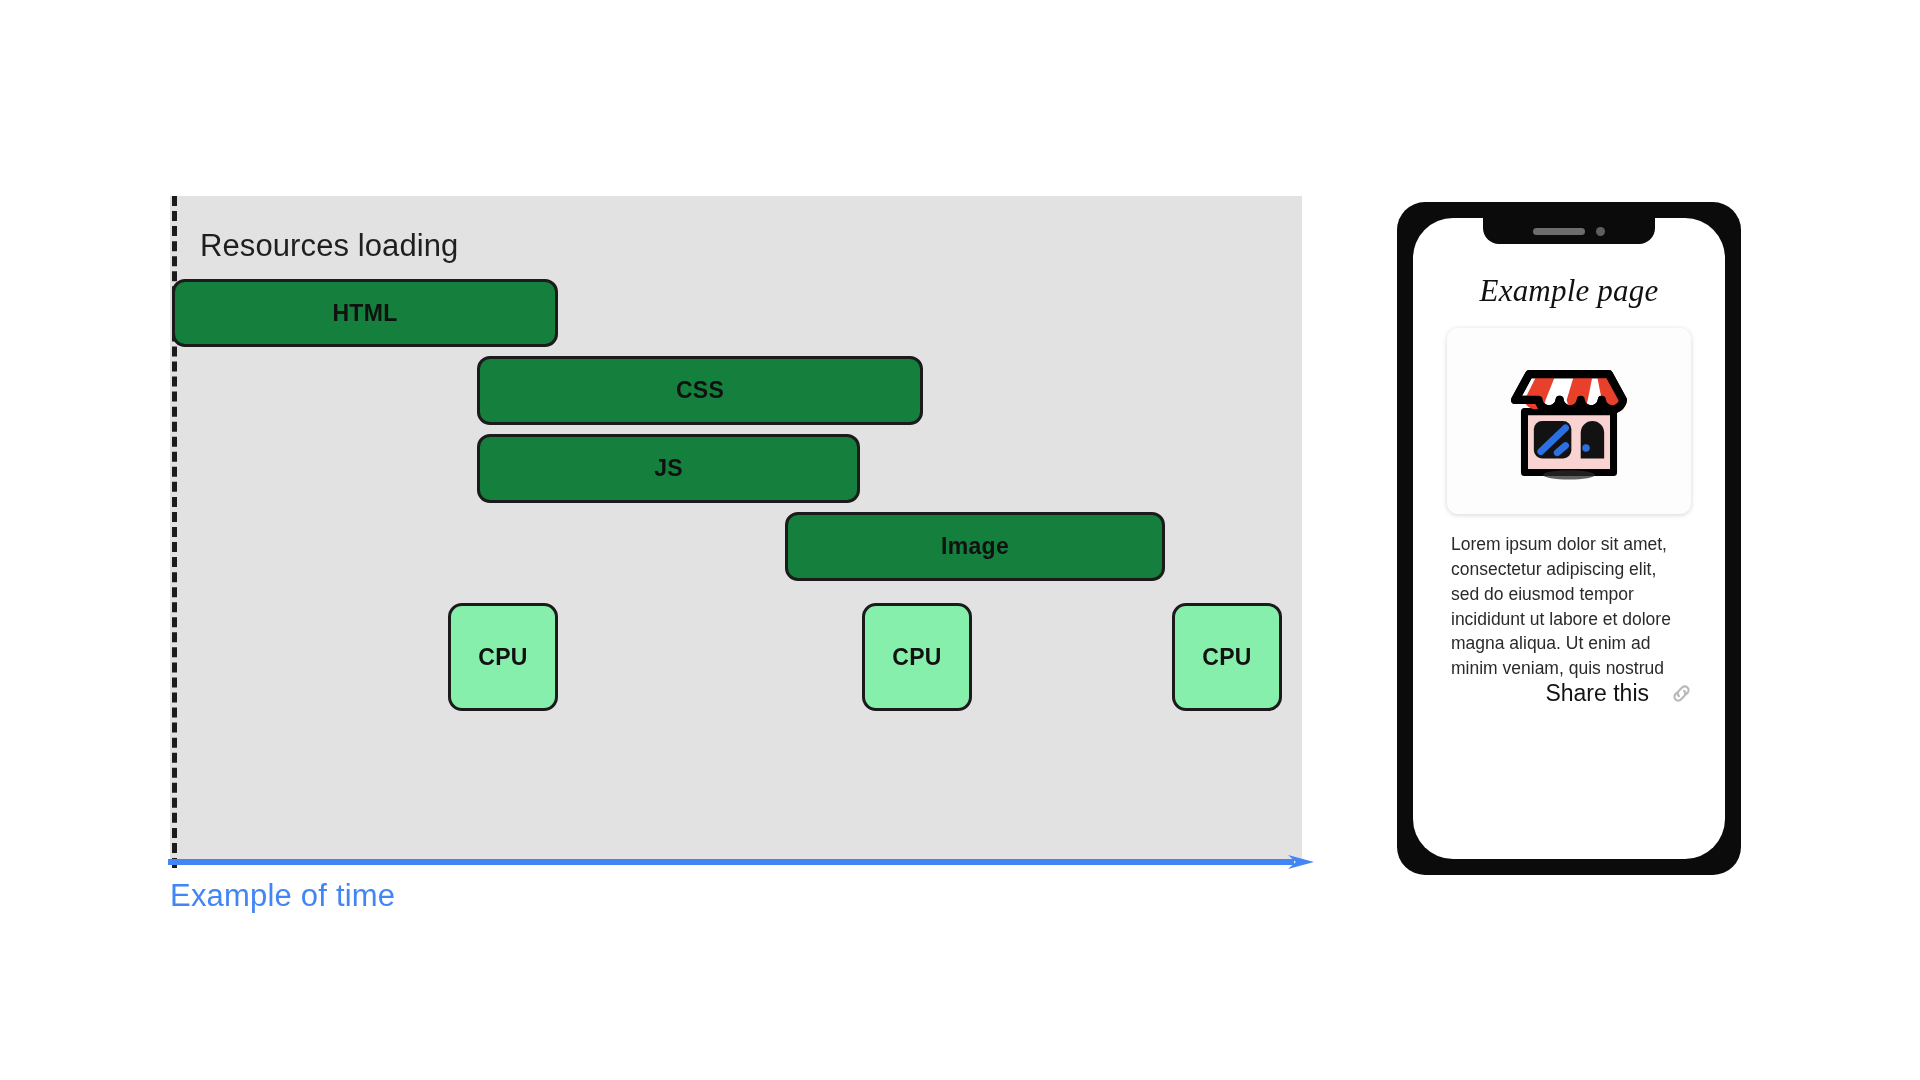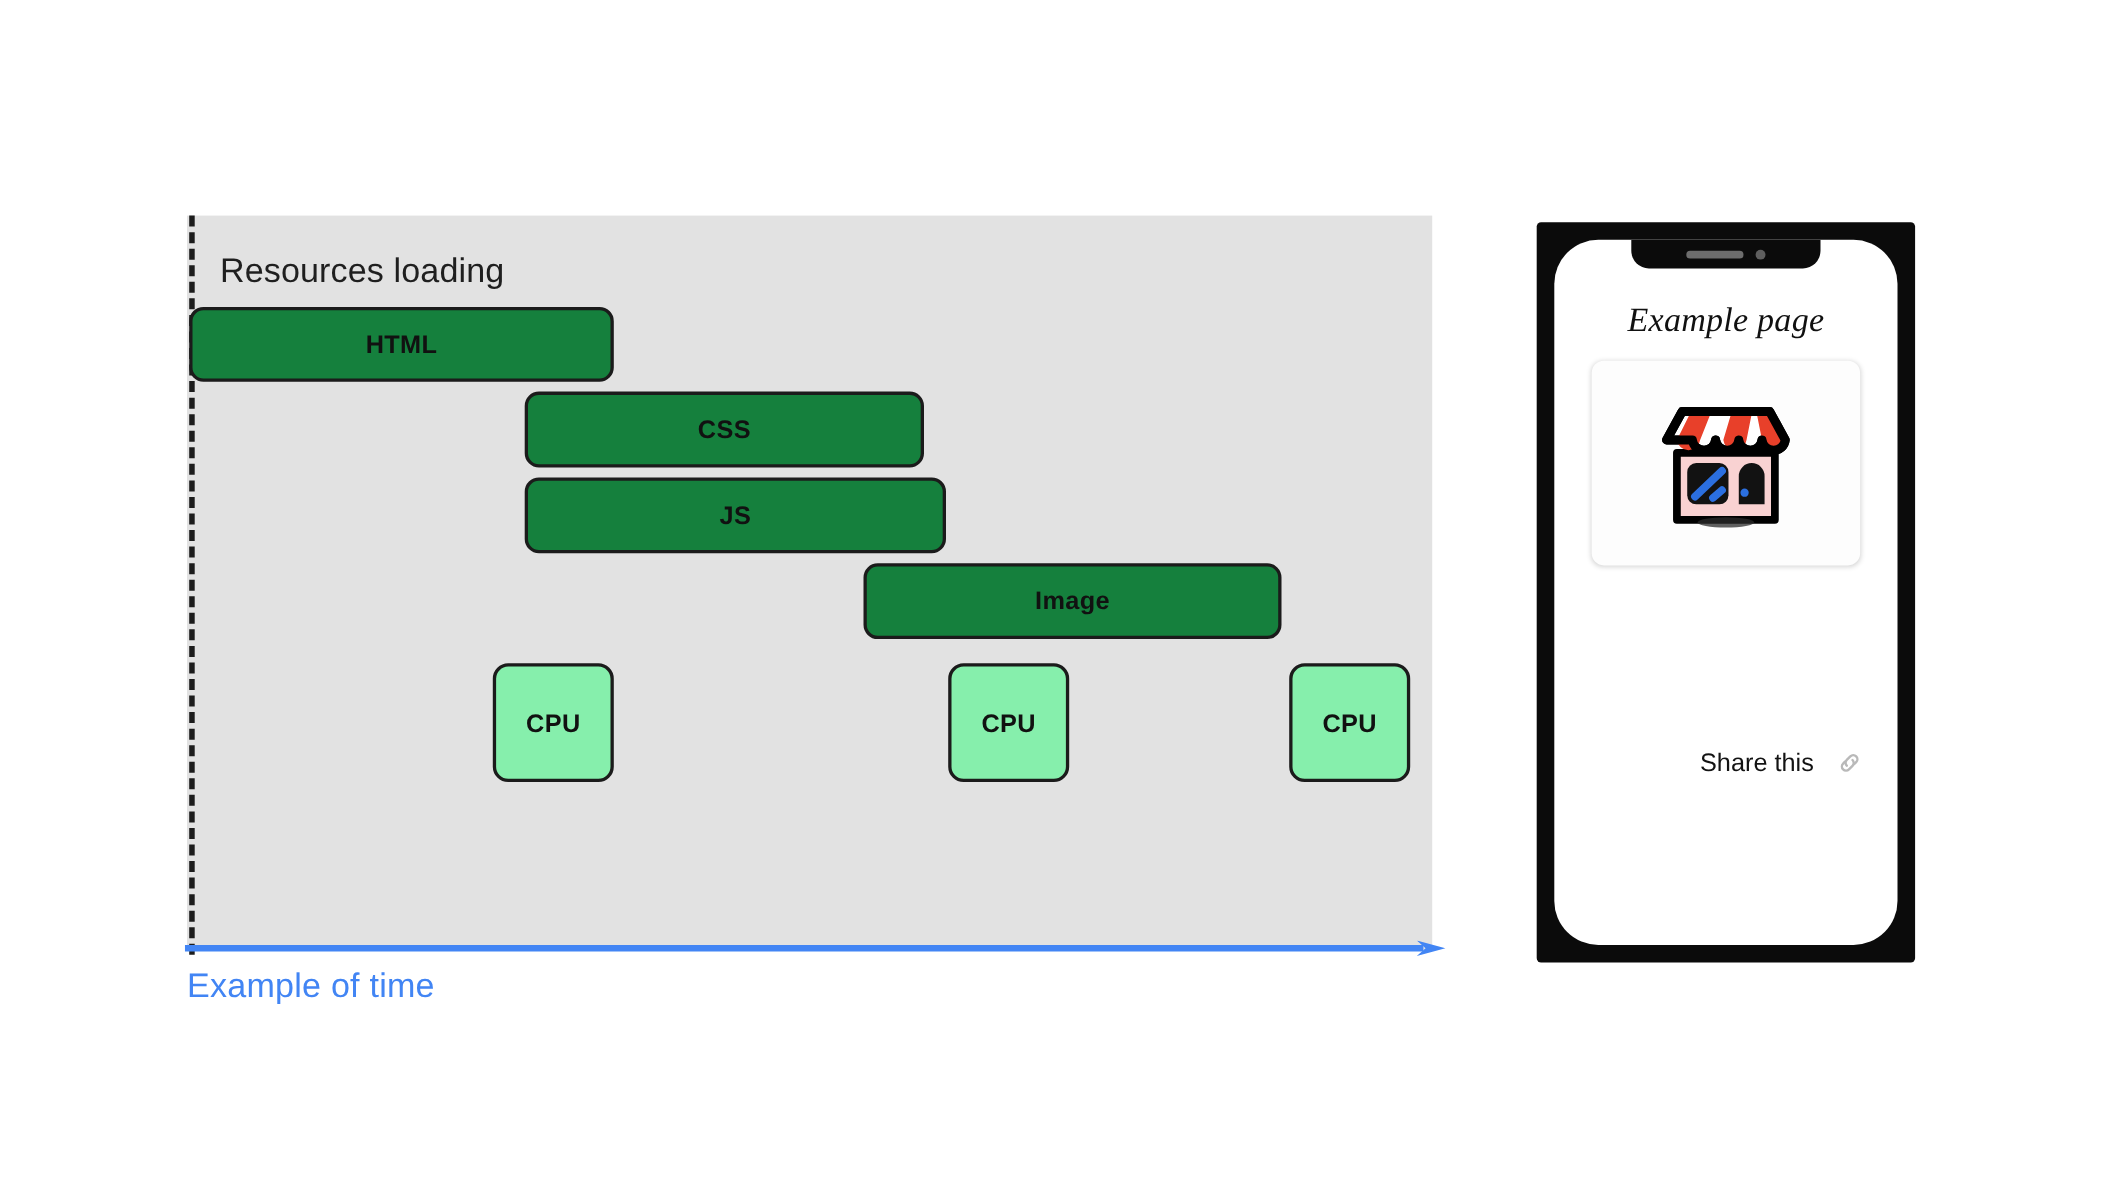--- a/index.html
+++ b/index.html
@@ -106,21 +106,21 @@
   }
 
   
   #phone {
     position: absolute;
     left: 1397px;
     top: 202px;
     width: 344px;
     height: 673px;
     background: #0b0b0b;
-    border-radius: 4px;
+    border-radius: 28px;
   }
 
   .phone-screen {
     position: absolute;
     left: 16px;
     top: 16px;
     width: 312px;
     height: 641px;
     background: #ffffff;
     border-radius: 40px;
@@ -215,21 +215,21 @@
     <div class="timeline-panel"></div>
 
     <div class="dashed-line"></div>
 
     <div class="panel-title">Resources loading</div>
 
     <div class="res-bar" style="left:2px; top:83px; width:386px; height:68px;">
       <span>HTML</span>
     </div>
 
-    <div class="res-bar" style="left:307px; top:160px; width:363px; height:69px;">
+    <div class="res-bar" style="left:307px; top:160px; width:446px; height:69px;">
       <span>CSS</span>
     </div>
 
     <div class="res-bar" style="left:307px; top:238px; width:383px; height:69px;">
       <span>JS</span>
     </div>
 
     <div class="res-bar" style="left:615px; top:316px; width:380px; height:69px;">
       <span>Image</span>
     </div>
@@ -284,20 +284,21 @@
 
             <path d="M18 46 L30 24 H98 L110 46 a9 9 0 0 1 -9 8 a9 9 0 0 1 -9 -8 a9 9 0 0 1 -9 8 a9 9 0 0 1 -9 -8 a9 9 0 0 1 -9 8 a9 9 0 0 1 -9 -8 a9 9 0 0 1 -9 8 a9 9 0 0 1 -9 -8 Z" fill="#ffffff" stroke="#000" stroke-width="7" stroke-linejoin="round"></path>
             <path d="M36 26 L26 46 a9 9 0 0 0 9 8 a9 9 0 0 0 9 -8 L52 26 Z" fill="#e8402a"></path>
             <path d="M68 26 L62 46 a9 9 0 0 0 9 8 a9 9 0 0 0 9 -8 L84 26 Z" fill="#e8402a"></path>
             <path d="M98 26 L110 46 a9 9 0 0 1 -9 8 a9 9 0 0 1 -9 -8 L88 26 Z" fill="#e8402a"></path>
             <path d="M18 46 L30 24 H98 L110 46 a9 9 0 0 1 -9 8 a9 9 0 0 1 -9 -8 a9 9 0 0 1 -9 8 a9 9 0 0 1 -9 -8 a9 9 0 0 1 -9 8 a9 9 0 0 1 -9 -8 a9 9 0 0 1 -9 8 a9 9 0 0 1 -9 -8 Z" fill="none" stroke="#000" stroke-width="7" stroke-linejoin="round"></path>
           </svg>
         </span>
       </div>
 
+      <div class="body-copy">Lorem ipsum dolor sit amet, consectetur adipiscing elit, sed do eiusmod tempor incididunt ut labore et dolore magna aliqua. Ut enim ad minim veniam, quis nostrud</div>
 
       <div class="share-row">
         <span>Share this</span>
         <span>
           <svg class="link-icon" width="25" height="25" viewBox="0 0 24 24">
             <g fill="none" stroke="#b9b9b9" stroke-width="2.1" stroke-linecap="round">
               <path d="M9.5 14.5 a3.6 3.6 0 0 1 0-5.1 l3.1-3.1 a3.6 3.6 0 0 1 5.1 5.1 l-1.6 1.6"></path>
               <path d="M14.5 9.5 a3.6 3.6 0 0 1 0 5.1 l-3.1 3.1 a3.6 3.6 0 0 1 -5.1-5.1 l1.6-1.6"></path>
             </g>
           </svg>

